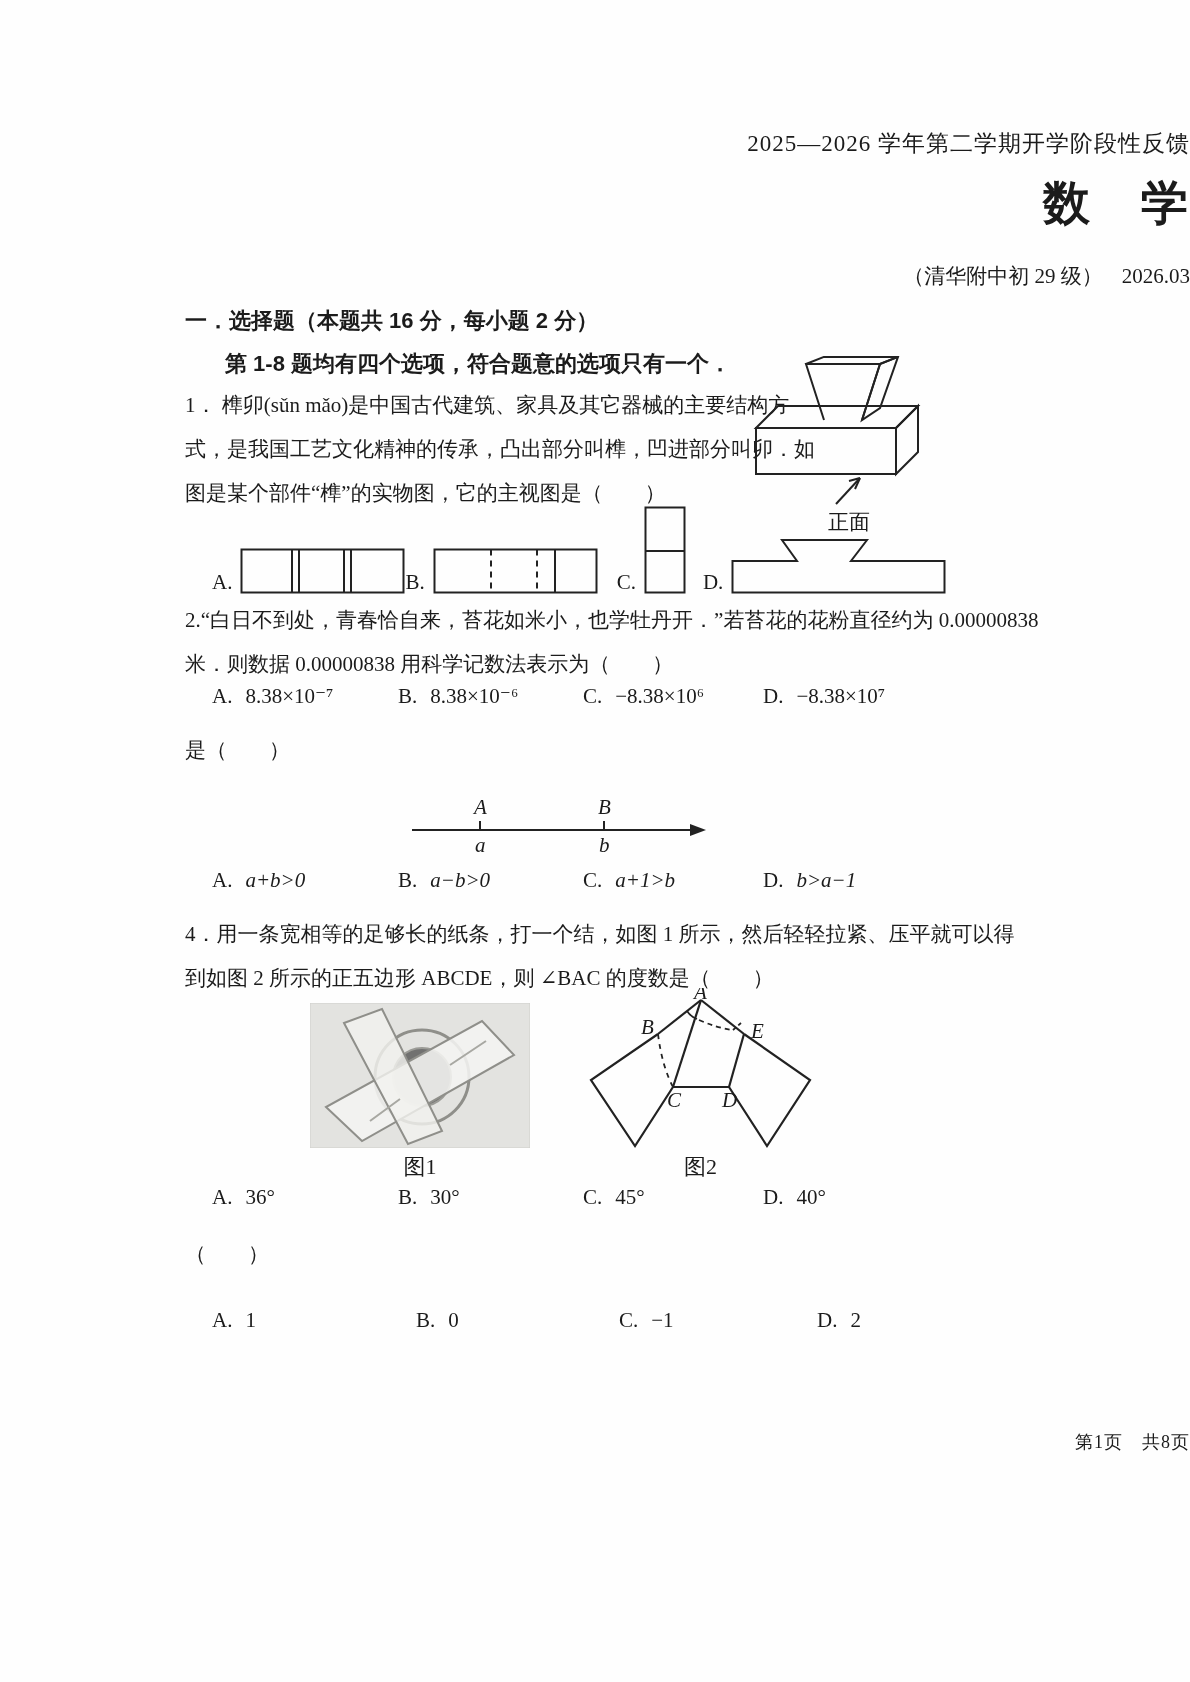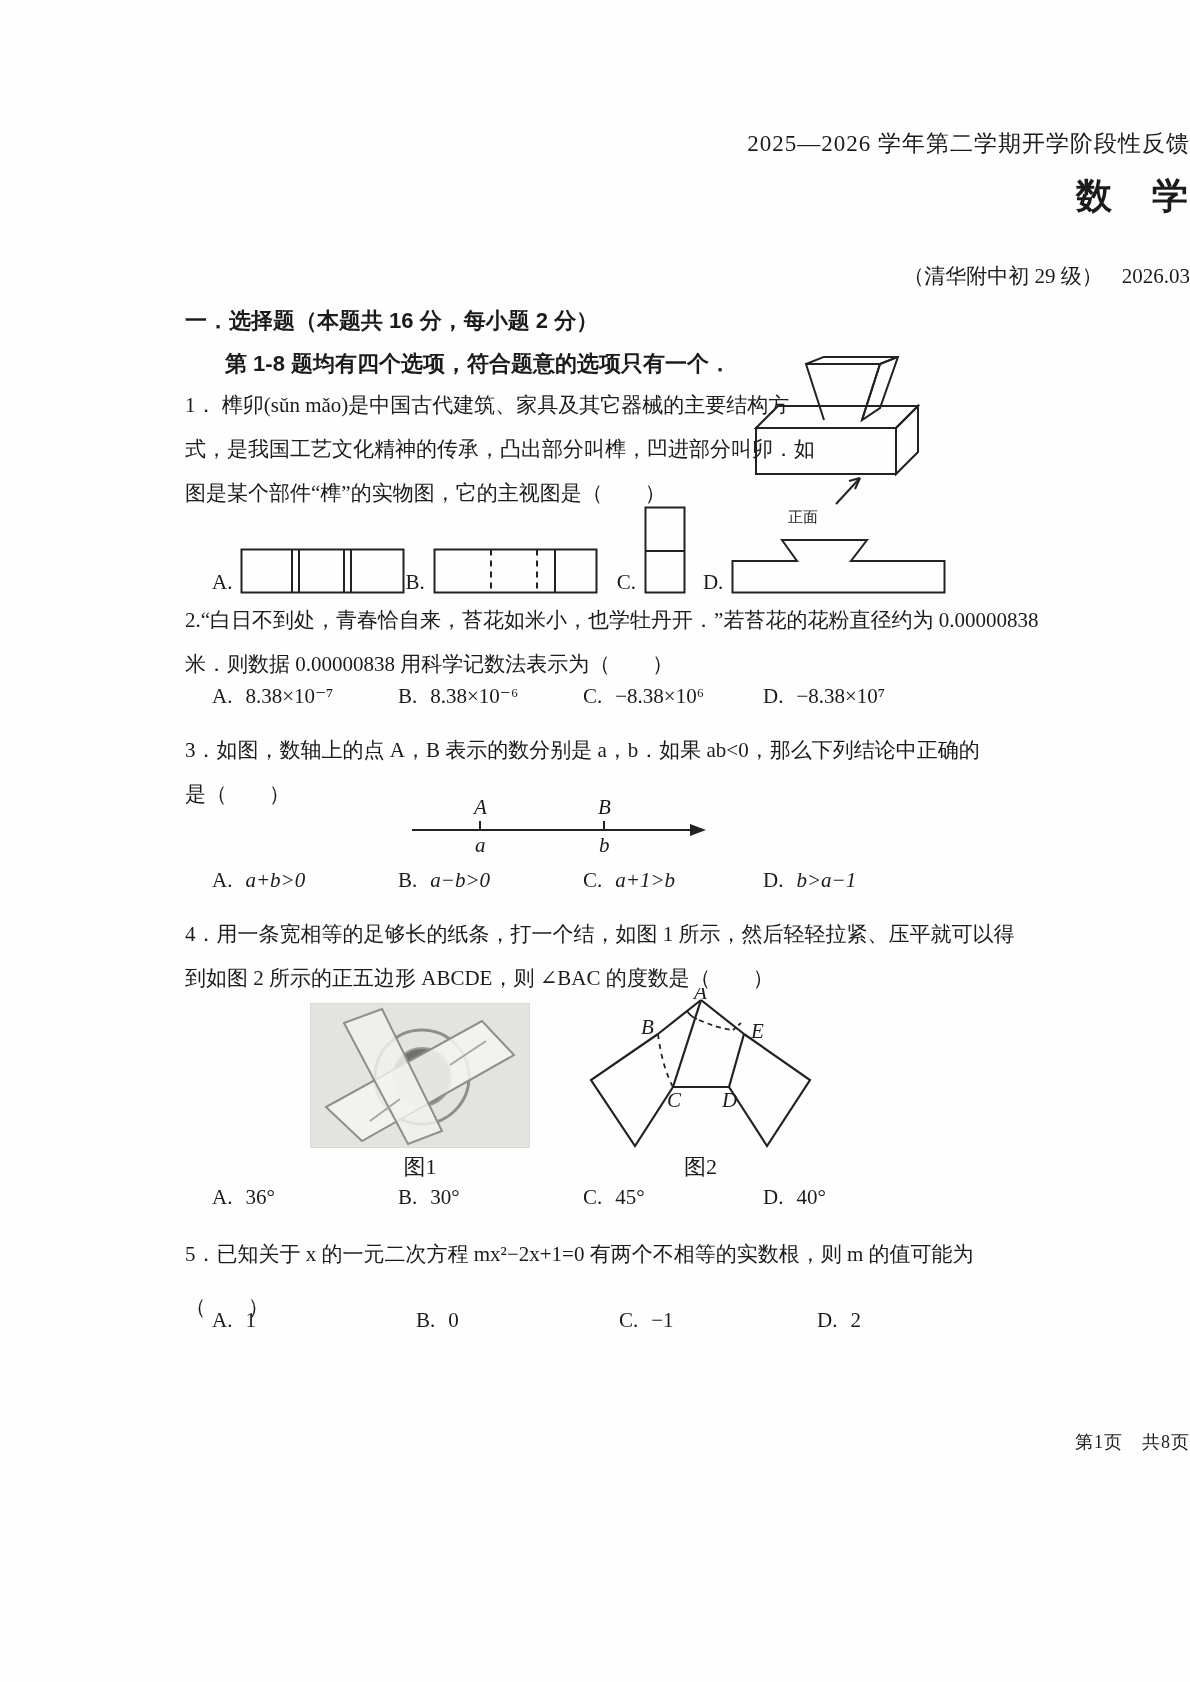--- a/index.html
+++ b/index.html
@@ -8,39 +8,39 @@
     position:relative;
     background:#fefefe;
     color:#1b1b1b;
     font-family:"Liberation Serif","DejaVu Serif",serif;
     overflow:hidden;
   }
   .abs { position:absolute; }
   .center { width:100%; text-align:right; }
 
   .session-line { top:128px; font-size:23px; letter-spacing:1px; }
-  .exam-title  { top:172px; font-size:36px; font-weight:700; letter-spacing:2px; }
+  .exam-title  { top:172px; font-size:47px; font-weight:700; letter-spacing:2px; }
   .subtitle    { top:262px; font-size:21px; }
   .subtitle .date { margin-left:19px; }
 
   .content { position:absolute; left:185px; top:0; width:860px; height:1390px; }
 
   .heading {
     font-family:"Liberation Sans","DejaVu Sans",sans-serif;
     font-weight:700; font-size:22px; white-space:nowrap;
   }
   .sec-heading { top:306px; left:0; }
   .sec-note    { top:349px; left:40px; }
 
   .qline { white-space:nowrap; height:44px; line-height:44px; font-size:21px; }
   .q5block .qline { height:53px; line-height:53px; }
 
   .q1text { top:383px; left:0; width:575px; }
   .q1figure { top:356px; left:563px; width:245px; }
-  .q1figure .figcap { font-size:15px; margin-top:2px; margin-left:40px; }
+  .q1figure .figcap { font-size:21px; margin-top:2px; margin-left:80px; }
 
   .optfigrow { top:506px; left:0; width:830px; display:flex; align-items:flex-end; }
   .optfig { display:flex; align-items:flex-end; }
   .optfig .opt-label { line-height:24px; margin-right:8px; font-size:21px; }
   .ofA { margin-left:27px; } .ofB { margin-left:0px; }
   .ofC { margin-left:19px; } .ofD { margin-left:17px; }
 
   .q2text { top:598px; left:0; width:860px; }
   .q3text { top:728px; left:0; width:860px; }
   .q4text { top:912px; left:0; width:860px; }
@@ -154,21 +154,20 @@
     <div class="qline">米．则数据 0.00000838 用科学记数法表示为（　　）</div>
   </div>
   <div class="abs opt-grid q2opts">
     <div><span class="opt-label">A.</span><span>8.38×10⁻⁷</span></div>
     <div><span class="opt-label">B.</span><span>8.38×10⁻⁶</span></div>
     <div><span class="opt-label">C.</span><span>−8.38×10⁶</span></div>
     <div><span class="opt-label">D.</span><span>−8.38×10⁷</span></div>
   </div>
 
   <div class="abs q3text">
-    <div class="qline">3．如图，数轴上的点 A，B 表示的数分别是 a，b．如果 ab&lt;0，那么下列结论中正确的</div>
     <div class="qline">是（　　）</div>
   </div>
 
   <div class="abs numberline">
     <svg width="300" height="60" viewBox="0 0 300 60">
       <g stroke="#222" stroke-width="2" fill="none">
         <line x1="0" y1="34" x2="282" y2="34"></line>
         <line x1="68" y1="25" x2="68" y2="34"></line>
         <line x1="192" y1="25" x2="192" y2="34"></line>
       </g>
@@ -232,21 +231,20 @@
   <div class="abs figcaption cap2">图2</div>
 
   <div class="abs opt-grid q4opts">
     <div><span class="opt-label">A.</span><span>36°</span></div>
     <div><span class="opt-label">B.</span><span>30°</span></div>
     <div><span class="opt-label">C.</span><span>45°</span></div>
     <div><span class="opt-label">D.</span><span>40°</span></div>
   </div>
 
   <div class="abs q5block">
-    <div class="qline">5．已知关于 x 的一元二次方程 mx²−2x+1=0 有两个不相等的实数根，则 m 的值可能为</div>
     <div class="qline">（　　）</div>
   </div>
   <div class="abs opt-grid q5opts">
     <div><span class="opt-label">A.</span><span>1</span></div>
     <div><span class="opt-label">B.</span><span>0</span></div>
     <div><span class="opt-label">C.</span><span>−1</span></div>
     <div><span class="opt-label">D.</span><span>2</span></div>
   </div>
 
 </div>

